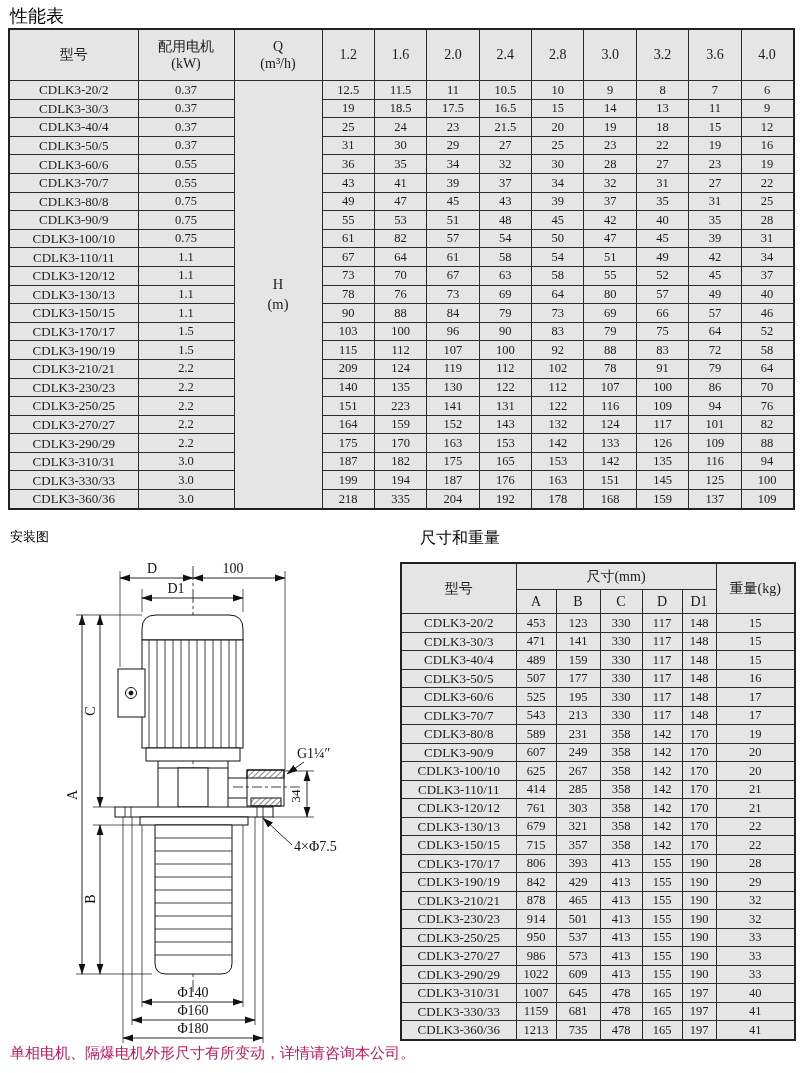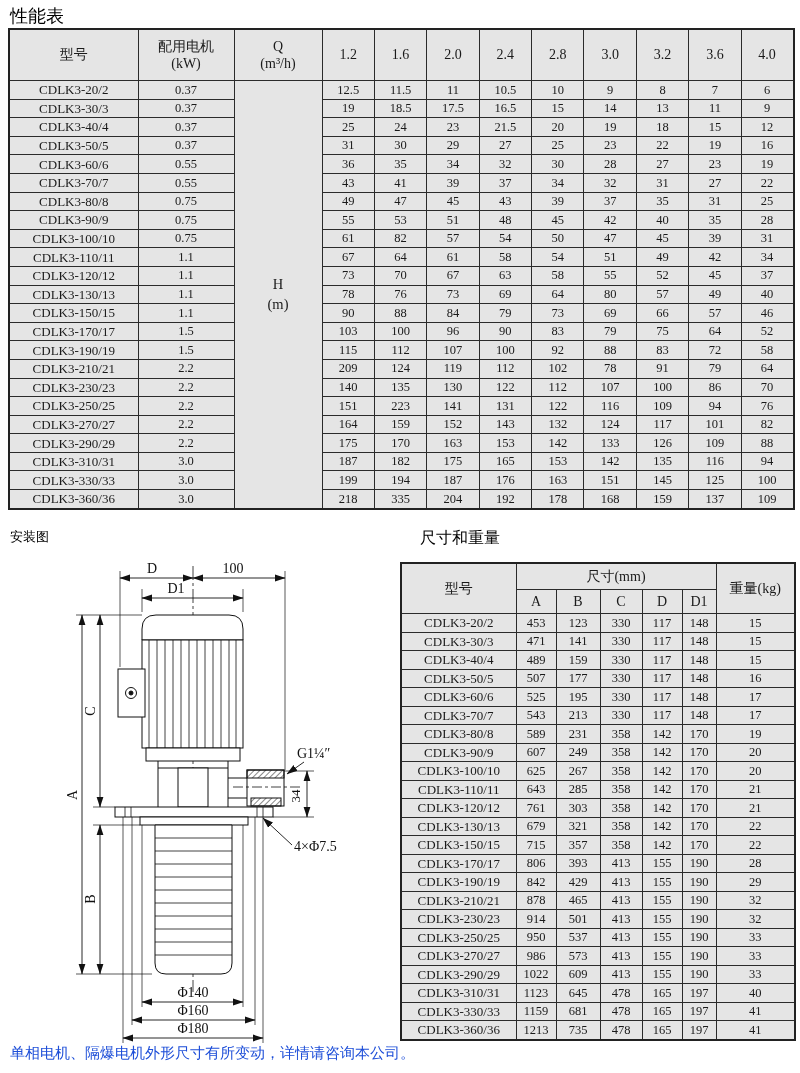--- a/index.html
+++ b/index.html
@@ -23,21 +23,21 @@
   #dims-table{position:absolute;left:400px;top:562px;width:394px;border:2px solid #222;font-size:12.5px;}
   #dims-table thead tr.r1 th{height:25px;font-size:14px;}
   #dims-table thead tr.r2 th{height:23px;font-size:14px;}
   #dims-table tbody td{height:17.5px;line-height:1;}
   #dims-table td.model{font-size:13px;}
 
   #diagram{position:absolute;left:40px;top:555px;}
   #diagram text{font-family:"Liberation Serif","DejaVu Serif",serif;fill:#111;}
   .dimtxt{font-size:14px;}
   .dimtxt-sm{font-size:13px;}
-  #footer-note{position:absolute;left:10px;top:1044px;font-size:15px;color:#1d4ed8;
+  #footer-note{position:absolute;left:10px;top:1044px;font-size:15px;color:#be185d;
         font-family:"Liberation Serif","DejaVu Serif",serif;}
 </style>
 </head>
 <body>
 
 <div class="page">
 
   <h2 class="sec-title" id="perf-title">性能表</h2>
 
   <table id="perf-table">
@@ -571,21 +571,21 @@
           <td class="model">CDLK3-100/10</td>
           <td>625</td>
           <td>267</td>
           <td>358</td>
           <td>142</td>
           <td>170</td>
           <td>20</td>
         </tr>
         <tr>
           <td class="model">CDLK3-110/11</td>
-          <td>643</td>
+          <td>414</td>
           <td>285</td>
           <td>358</td>
           <td>142</td>
           <td>170</td>
           <td>21</td>
         </tr>
         <tr>
           <td class="model">CDLK3-120/12</td>
           <td>761</td>
           <td>303</td>
@@ -670,21 +670,21 @@
           <td class="model">CDLK3-290/29</td>
           <td>1022</td>
           <td>609</td>
           <td>413</td>
           <td>155</td>
           <td>190</td>
           <td>33</td>
         </tr>
         <tr>
           <td class="model">CDLK3-310/31</td>
-          <td>1123</td>
+          <td>1007</td>
           <td>645</td>
           <td>478</td>
           <td>165</td>
           <td>197</td>
           <td>40</td>
         </tr>
         <tr>
           <td class="model">CDLK3-330/33</td>
           <td>1159</td>
           <td>681</td>

